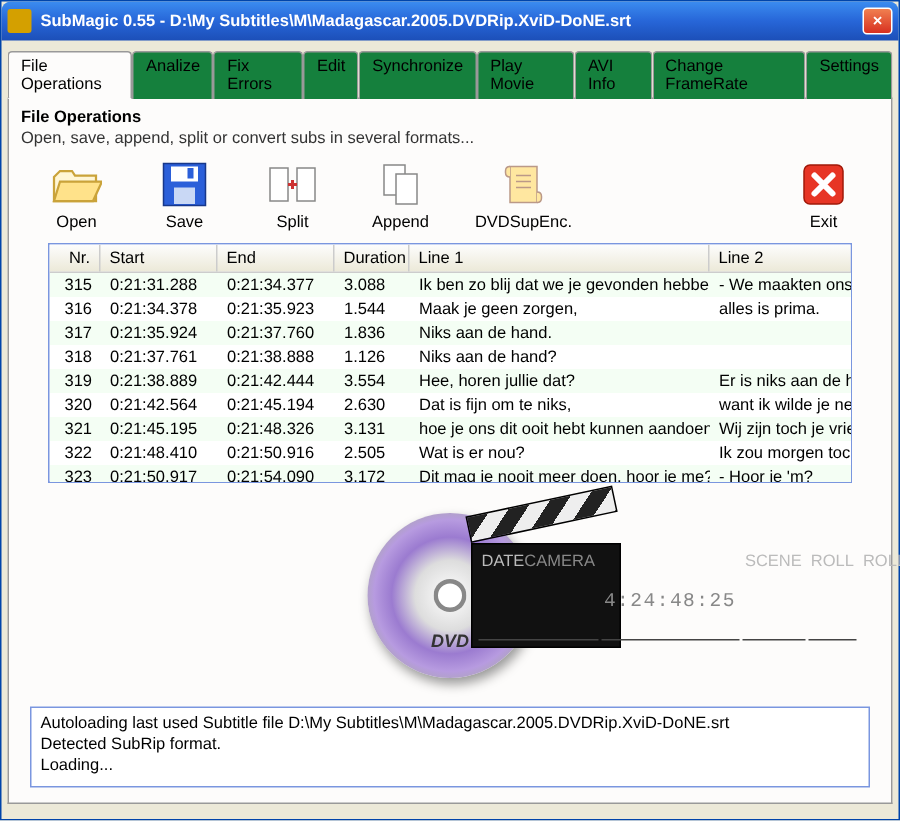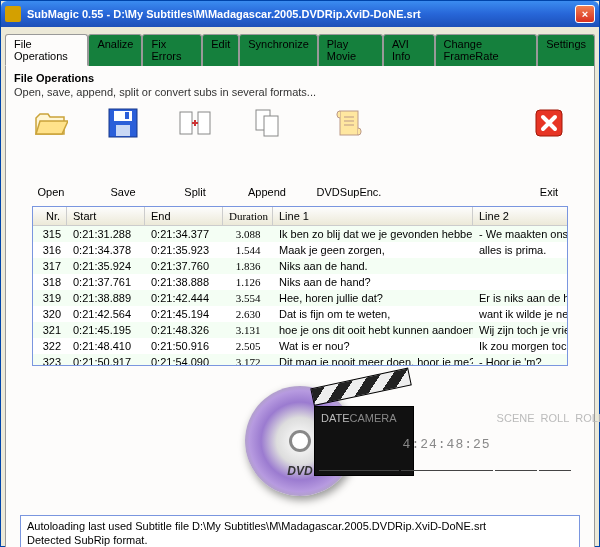--- a/index.html
+++ b/index.html
@@ -10,36 +10,36 @@
 .close-btn { width: 20px; height: 18px; background: linear-gradient(to bottom,#f08050,#d83020); border: 1px solid #fff; border-radius: 3px; display: flex; align-items: center; justify-content: center; color: #fff; font-weight: bold; cursor: pointer; }
 .outer { border: 1px solid #0044aa; height: calc(100% - 0px); background: #ece9d8; }
 .inner { padding: 4px; }
 .tabs { display: flex; border-bottom: 1px solid #999; margin-top: 2px; }
 .tab { padding: 3px 8px; border: 1px solid #999; border-bottom: none; background: #15803d; margin-right: 0px; border-radius: 3px 3px 0 0; cursor: pointer; position: relative; top: 1px; }
 .tab.active { background: #fdfcfb; border-bottom: 1px solid #fdfcfb; }
 .panel { border: 1px solid #999; border-top: none; background: #fdfcfb; padding: 6px 8px 4px; }
 .panel-title { font-weight: bold; margin-bottom: 2px; }
 .panel-desc { color: #333; }
 .toolbar { display: flex; gap: 22px; padding: 8px 12px 6px; align-items: flex-end; }
-.tool { display: flex; flex-direction: column; align-items: center; cursor: pointer; width: 50px; gap: 44px; }
+.tool { display: flex; flex-direction: column; align-items: center; cursor: pointer; width: 50px; }
 .tool-icon { width: 34px; height: 34px; margin-bottom: 2px; display: flex; align-items: center; justify-content: center; }
 .tool-label { font-size: 11px; }
 .spacer { flex: 1; }
 .grid-wrap { border: 1px solid #7a96df; background: #fff; margin: 2px 18px; height: 160px; overflow: hidden; }
 .grid-header { display: flex; background: linear-gradient(#fdfdfd,#ece9d8); border-bottom: 1px solid #ccc; }
 .gh { padding: 3px 6px; border-right: 1px solid #ccc; }
 .grid-body { overflow-y: auto; height: 140px; }
 .row { display: flex; padding: 1px 0; }
 .row:nth-child(odd) { background: #f4fef4; }
 .row:nth-child(even) { background: #fff; }
 .cell { padding: 1px 6px; overflow: hidden; white-space: nowrap; }
 .c1 { width: 34px; text-align: right; }
 .c2 { width: 78px; }
 .c3 { width: 78px; }
-.c4 { width: 50px; text-align: center; font-family: Liberation Serif, serif; }
+.c4 { width: 50px; text-align: left; }
 .c5 { width: 200px; }
 .c6 { flex: 1; }
 .image-area { height: 145px; display: flex; align-items: center; justify-content: center; position: relative; }
 .log { border: 1px solid #7a96df; background: #fff; margin: 2px 6px 6px; padding: 4px 6px; height: 54px; font-size: 11px; overflow: hidden; line-height: 1.25; }
 
 svg { display: block; }
 
 .dvd { width: 110px; height: 110px; border-radius: 50%; background: radial-gradient(circle,#fff 0%,#ddd 30%,#9b7bd0 50%,#b79be0 65%,#aaa 80%,#777 100%); position: relative; box-shadow: 2px 4px 8px rgba(0,0,0,.4); }
 .dvd::after { content:"DVD"; position:absolute; bottom:18px; left:50%; transform:translateX(-50%); font-style:italic; font-weight:bold; color:#333; font-size:12px;}
 .dvd::before { content:""; position:absolute; top:50%; left:50%; width:22px; height:22px; background:#fff; border-radius:50%; transform:translate(-50%,-50%); box-shadow: inset 0 0 0 3px #888; }
@@ -190,21 +190,21 @@
                   <div class="cell c3">0:21:42.444</div>
                   <div class="cell c4">3.554</div>
                   <div class="cell c5">Hee, horen jullie dat?</div>
                   <div class="cell c6">Er is niks aan de hand.</div>
                 </div>
                 <div class="row">
                   <div class="cell c1">320</div>
                   <div class="cell c2">0:21:42.564</div>
                   <div class="cell c3">0:21:45.194</div>
                   <div class="cell c4">2.630</div>
-                  <div class="cell c5">Dat is fijn om te weten,</div>
+                  <div class="cell c5">Dat is fijn om te niks,</div>
                   <div class="cell c6">want ik wilde je net vragen...</div>
                 </div>
                 <div class="row">
                   <div class="cell c1">321</div>
                   <div class="cell c2">0:21:45.195</div>
                   <div class="cell c3">0:21:48.326</div>
                   <div class="cell c4">3.131</div>
                   <div class="cell c5">hoe je ons dit ooit hebt kunnen aandoen?</div>
                   <div class="cell c6">Wij zijn toch je vrienden?</div>
                 </div>

